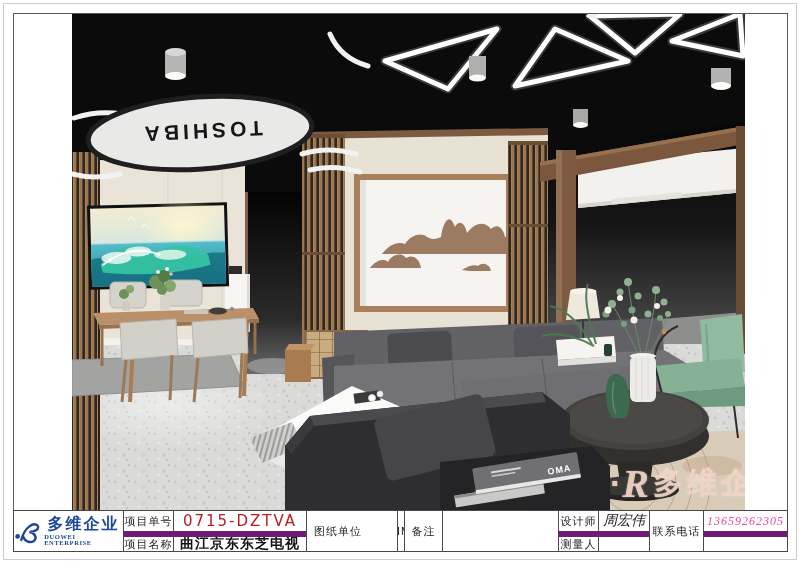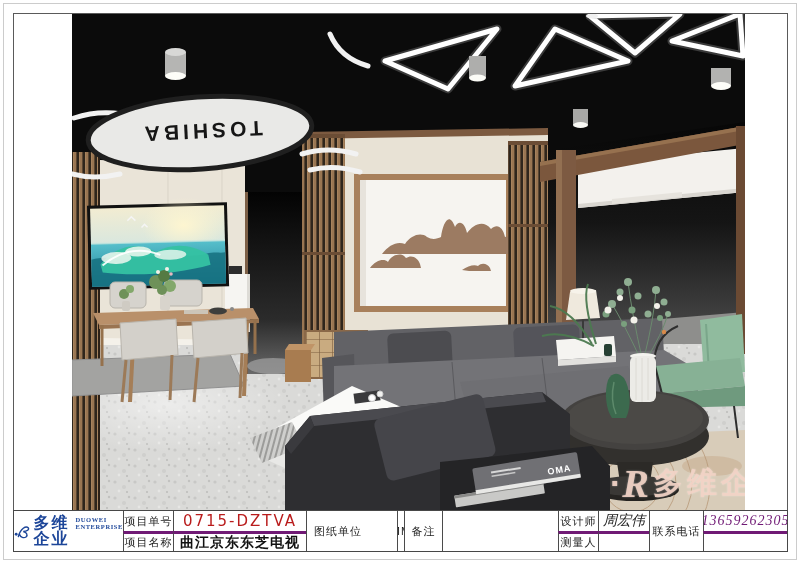--- a/index.html
+++ b/index.html
@@ -23,32 +23,32 @@
   
   .tb{position:absolute;left:13px;top:510px;width:775px;height:42px;box-sizing:border-box;
       border:1px solid #474747;background:#ffffff;display:grid;
       grid-template-columns:109px 50px 133px 63px 35px 38px 116px 40px 51px 54px 84px;
       grid-template-rows:20px 20px;}
   .cell{border-left:1px solid #4b4b4b;display:flex;align-items:center;justify-content:center;
         overflow:hidden;color:#1c1c1c;}
   .cell.first{border-left:none;}
   .c1{grid-column:1}.c2{grid-column:2}.c3{grid-column:3}.c4{grid-column:4}.c5{grid-column:5}
   .c6{grid-column:6}.c7{grid-column:7}.c8{grid-column:8}.c9{grid-column:9}.c10{grid-column:10}.c11{grid-column:11}
-  .r1{grid-row:1}.r2{grid-row:2;border-top:3px solid #701a75}
+  .r1{grid-row:1}.r2{grid-row:2;border-top:6px solid #701a75}
   .span2{grid-row:1/3}
   .lbl{font-size:11px;letter-spacing:1px;}
   .val-code{font-family:"DejaVu Sans",sans-serif;font-size:15px;letter-spacing:2px;color:#b91c1c;}
   .val-name{font-size:14px;font-weight:bold;letter-spacing:1px;color:#111;}
   .val-unit{font-size:11px;letter-spacing:1px;margin-left:28px;}
   .hand{font-family:"Liberation Serif",serif;font-style:italic;font-size:14px;color:#222;}
-  .hand-num{font-family:"Liberation Serif",serif;font-style:italic;font-size:14px;letter-spacing:1px;color:#701a75;text-align:right;}
+  .hand-num{font-family:"Liberation Serif",serif;font-style:italic;font-size:12px;letter-spacing:1px;color:#ec4899;text-align:right;}
 
   
   .logo-cell{display:flex;align-items:center;justify-content:center;gap:3px;}
-  .logo-texts{display:flex;flex-direction:row;line-height:1;}
+  .logo-texts{display:flex;flex-direction:column;align-items:center;line-height:1;}
   .logo-cn{font-size:16px;font-weight:bold;letter-spacing:2px;color:#1d4699;}
   .logo-en{font-family:"Liberation Serif",serif;font-size:6.5px;font-weight:bold;letter-spacing:0.6px;
            color:#1d4699;margin-top:2px;}
 </style>
 </head>
 <body>
 
 <div class="sheet">
   <div class="outer-border"></div>
   <div class="frame"></div>

